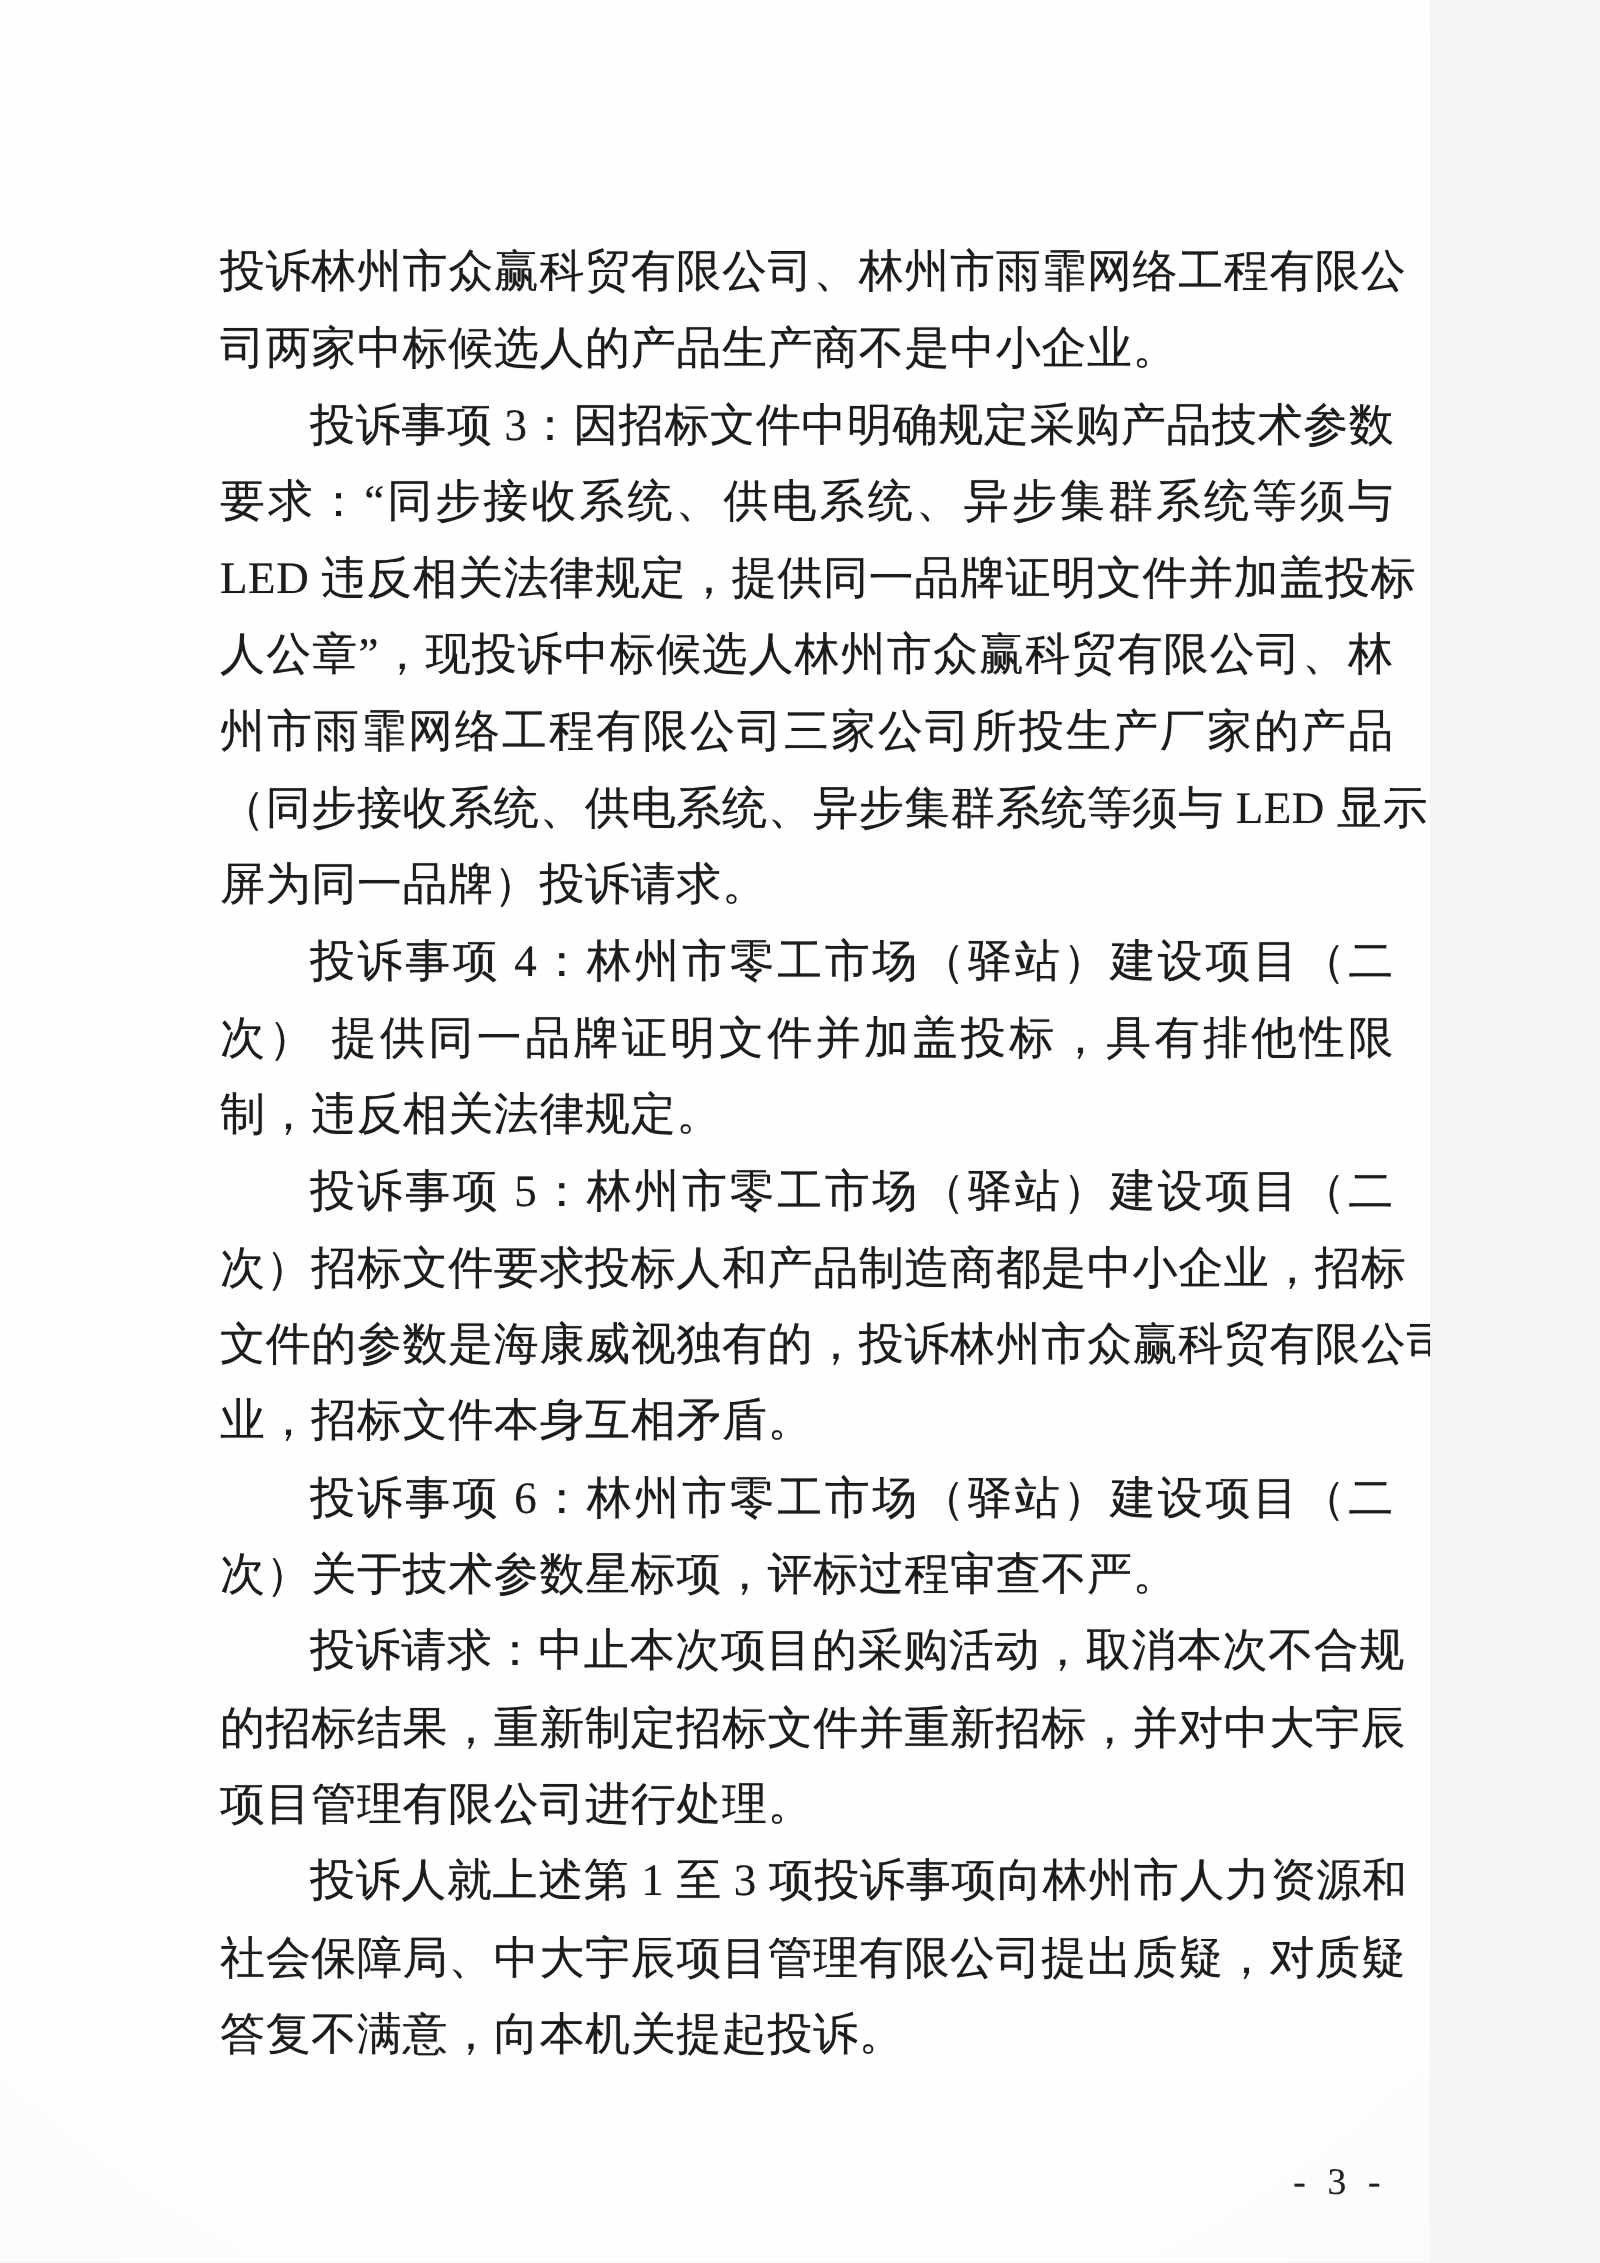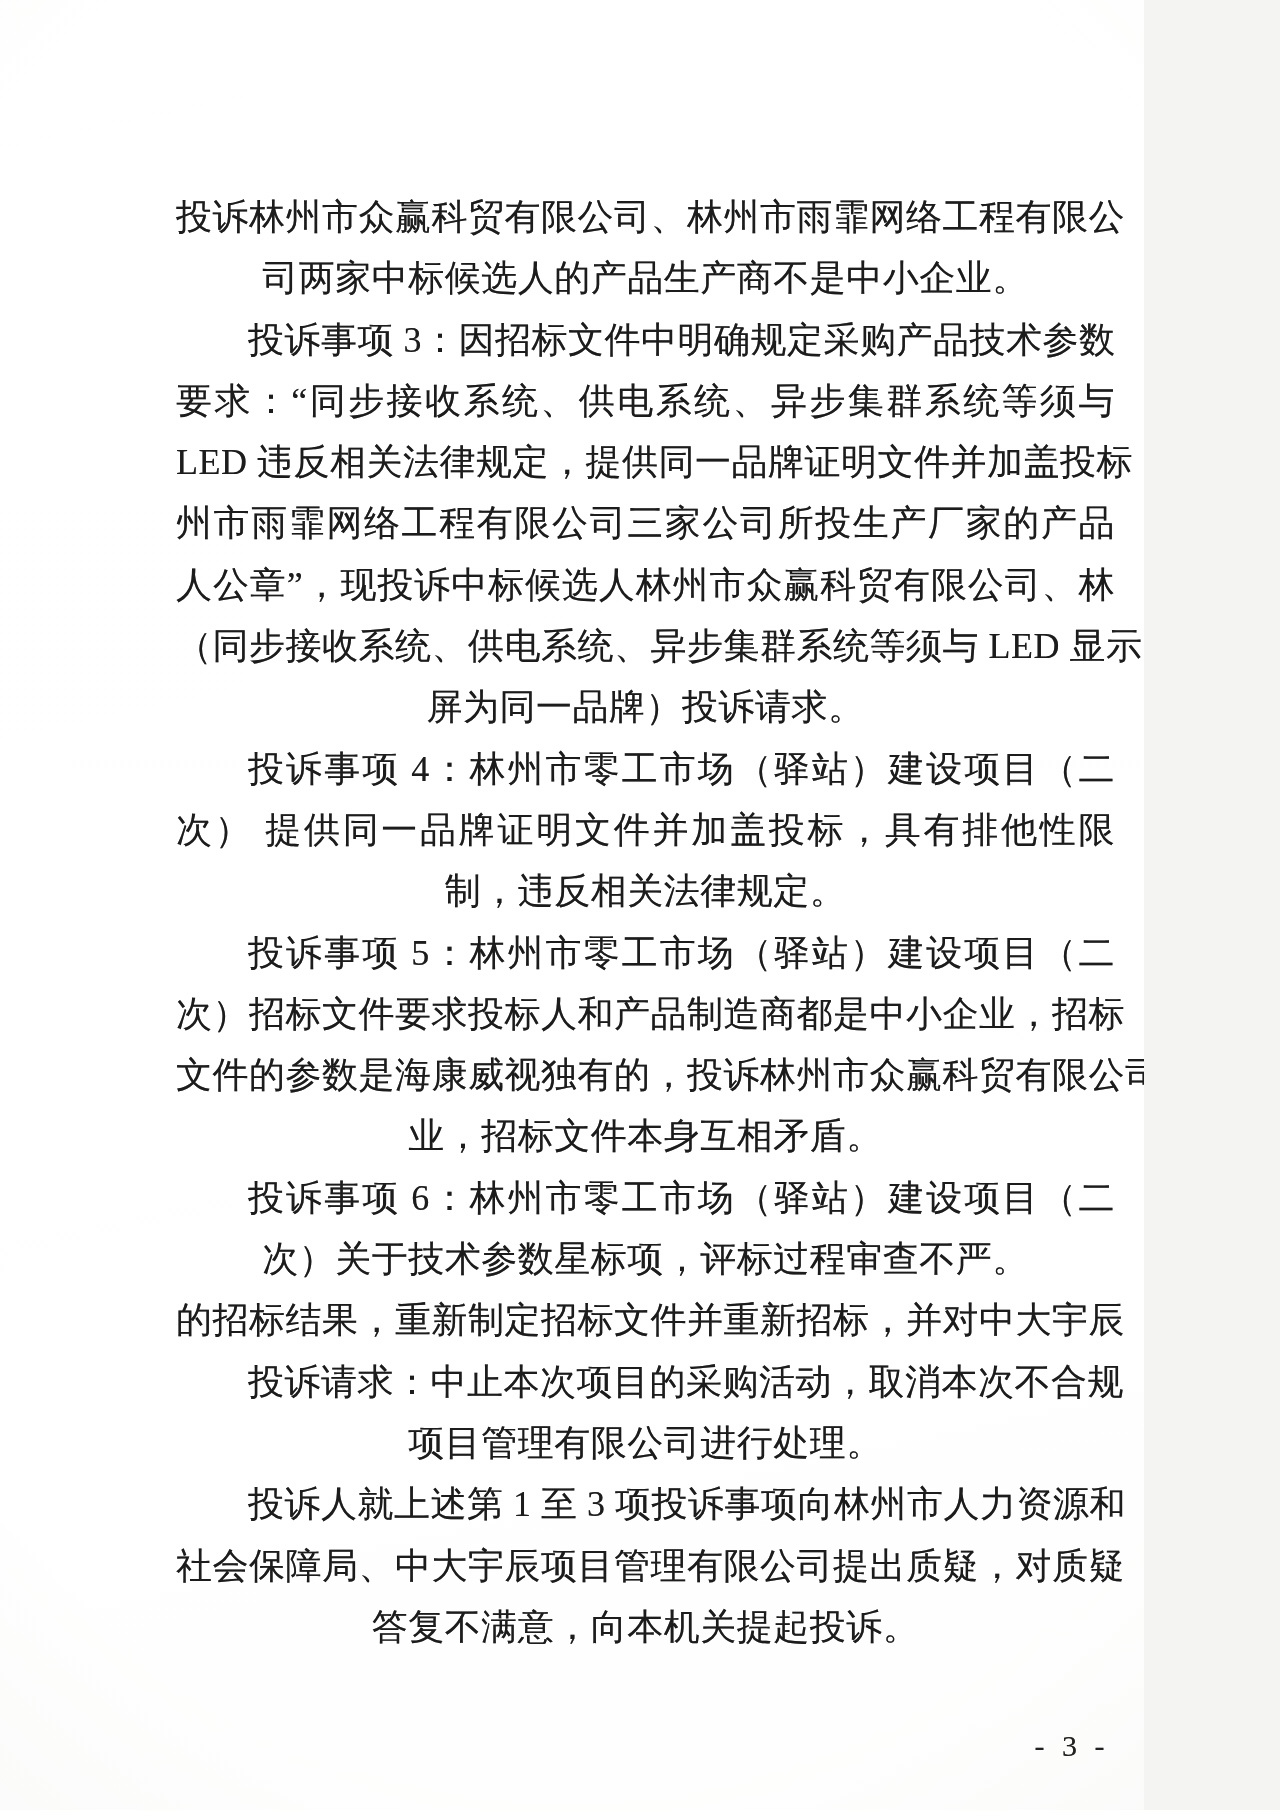--- a/index.html
+++ b/index.html
@@ -29,21 +29,20 @@
   }
   .line {
     height: 61.3px;
     line-height: 61.3px;
     font-size: 36px;
     letter-spacing: 0.5px;
     white-space: nowrap;
     overflow: visible;
     color: #1c1c1c;
     text-shadow: 0 0 0.6px rgba(20,20,20,0.55);
-    text-align: center;
   }
   .line.fill {
     text-align: justify;
     text-align-last: justify;
   }
   .line.indent {
     padding-left: 72px;
   }
   .page-number {
     position: absolute;
@@ -62,34 +61,34 @@
 </head>
 <body>
 
 <div class="page">
   <div class="text-block">
       <div class="line fill">投诉林州市众赢科贸有限公司、林州市雨霏网络工程有限公</div>
       <div class="line">司两家中标候选人的产品生产商不是中小企业。</div>
       <div class="line indent fill">投诉事项 3：因招标文件中明确规定采购产品技术参数</div>
       <div class="line fill">要求：“同步接收系统、供电系统、异步集群系统等须与</div>
       <div class="line fill">LED 违反相关法律规定，提供同一品牌证明文件并加盖投标</div>
+      <div class="line fill">人公章”，现投诉中标候选人林州市众赢科贸有限公司、林</div>
       <div class="line fill">州市雨霏网络工程有限公司三家公司所投生产厂家的产品</div>
-      <div class="line fill">人公章”，现投诉中标候选人林州市众赢科贸有限公司、林</div>
       <div class="line fill">（同步接收系统、供电系统、异步集群系统等须与 LED 显示</div>
       <div class="line">屏为同一品牌）投诉请求。</div>
       <div class="line indent fill">投诉事项 4：林州市零工市场（驿站）建设项目（二</div>
       <div class="line fill">次） 提供同一品牌证明文件并加盖投标，具有排他性限</div>
       <div class="line">制，违反相关法律规定。</div>
       <div class="line indent fill">投诉事项 5：林州市零工市场（驿站）建设项目（二</div>
       <div class="line fill">次）招标文件要求投标人和产品制造商都是中小企业，招标</div>
       <div class="line fill">文件的参数是海康威视独有的，投诉林州市众赢科贸有限公司</div>
       <div class="line">业，招标文件本身互相矛盾。</div>
       <div class="line indent fill">投诉事项 6：林州市零工市场（驿站）建设项目（二</div>
       <div class="line">次）关于技术参数星标项，评标过程审查不严。</div>
+      <div class="line indent fill">投诉请求：中止本次项目的采购活动，取消本次不合规</div>
       <div class="line fill">的招标结果，重新制定招标文件并重新招标，并对中大宇辰</div>
-      <div class="line indent fill">投诉请求：中止本次项目的采购活动，取消本次不合规</div>
       <div class="line">项目管理有限公司进行处理。</div>
       <div class="line indent fill">投诉人就上述第 1 至 3 项投诉事项向林州市人力资源和</div>
       <div class="line fill">社会保障局、中大宇辰项目管理有限公司提出质疑，对质疑</div>
       <div class="line">答复不满意，向本机关提起投诉。</div>
     </div>
   <div class="page-number">- 3 -</div>
 </div>
 
 </body></html>

